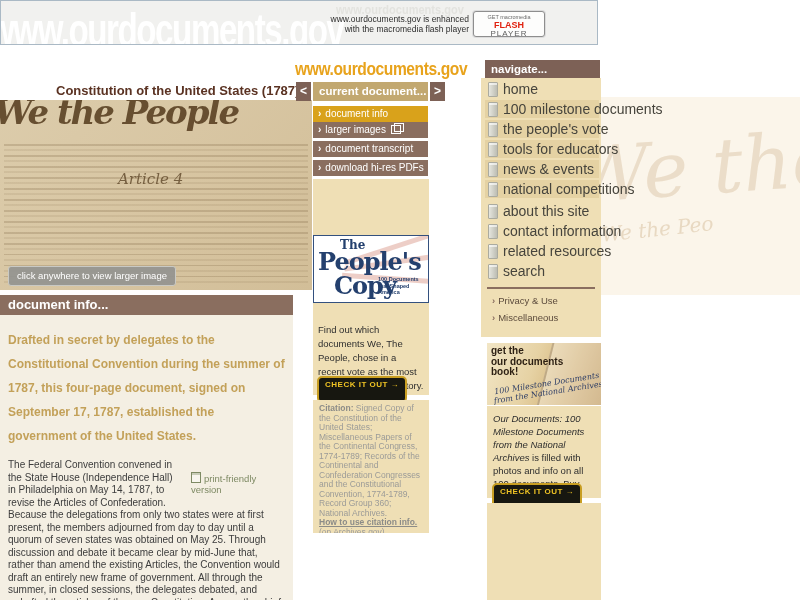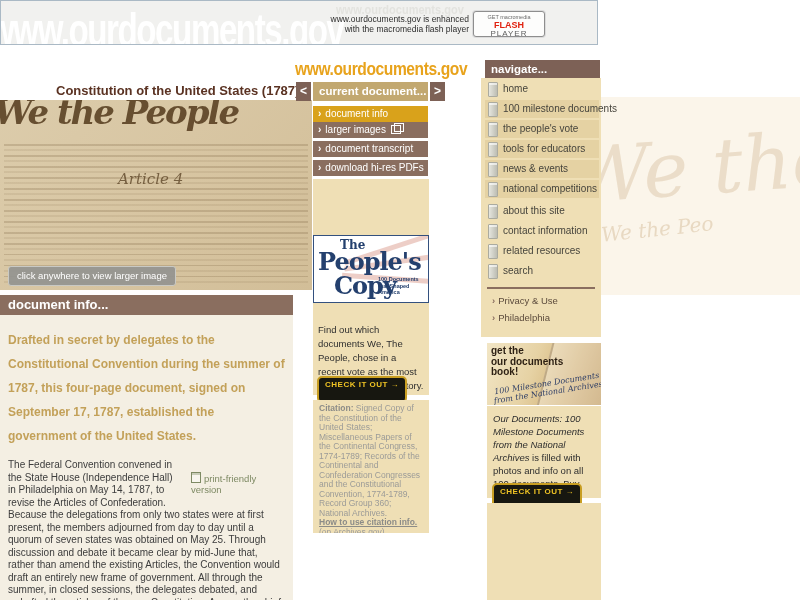--- a/index.html
+++ b/index.html
@@ -108,21 +108,21 @@
   .cit-link{display:inline;color:#8C8C88;text-decoration:underline;font-weight:bold;
           cursor:pointer;}
 
   
   .nav-header{position:absolute;left:485px;top:60px;width:115px;height:18px;background:#7D6156;
           color:#FFF;font-size:11.5px;font-weight:bold;line-height:18px;padding-left:6px;
           box-sizing:border-box;}
   .sidebar{position:absolute;left:481px;top:78px;width:120px;height:259px;background:#EFDFB5;
           box-sizing:border-box;padding-top:2px;}
   .nav-item{position:relative;height:18px;line-height:18px;margin:0 2px 2px 4px;
-          padding-left:18px;font-size:10px;color:#46443C;cursor:pointer;white-space:nowrap;}
+          padding-left:18px;font-size:14px;color:#46443C;cursor:pointer;white-space:nowrap;}
   .nav-item.em{background:#E5D2A3;}
   .doc-icon{position:absolute;left:3px;top:2px;width:8px;height:13px;
           background:linear-gradient(90deg,#E6E6DE,#BDBDB3);border:1px solid #ABABA0;
           border-radius:1px;box-shadow:inset 0 2px 0 rgba(255,255,255,.6);}
   .nav-divider{position:absolute;left:487px;top:287px;width:108px;height:0;
           border-top:2px solid #8A6E5F;}
   .foot-link{position:absolute;left:492px;font-size:9.5px;color:#5C4B3C;cursor:pointer;
           white-space:nowrap;}
   .foot-link .b{color:#8A6E5F;font-weight:bold;margin-right:3px;}
   .fl-privacy{top:295px;} .fl-access{top:312px;}
@@ -236,21 +236,21 @@
     <div class="nav-item em"><span class="doc-icon"></span><span>tools for educators</span></div>
     <div class="nav-item em"><span class="doc-icon"></span><span>news &amp; events</span></div>
     <div class="nav-item em"><span class="doc-icon"></span><span>national competitions</span></div>
     <div class="nav-item" style="margin-top:4px;"><span class="doc-icon"></span><span>about this site</span></div>
     <div class="nav-item"><span class="doc-icon"></span><span>contact information</span></div>
     <div class="nav-item"><span class="doc-icon"></span><span>related resources</span></div>
     <div class="nav-item"><span class="doc-icon"></span><span>search</span></div>
   </div>
   <div class="nav-divider"></div>
   <div class="foot-link fl-privacy"><span class="b">›</span><span>Privacy &amp; Use</span></div>
-  <div class="foot-link fl-access"><span class="b">›</span><span>Philadelphia</span></div>
+  <div class="foot-link fl-access"><span class="b">›</span><span>Miscellaneous</span></div>
 
   <div class="book-img">
     <div class="bt bt1">get the</div>
     <div class="bt">our documents</div>
     <div class="bt">book!</div>
     <div class="book-script">100 Milestone Documents from the National Archives</div>
   </div>
   <div class="book-body">
     <span class="it">Our Documents: 100 Milestone Documents from the National Archives</span><span> is filled with photos and info on all 100 documents. Buy your copy today!</span>
   </div>

